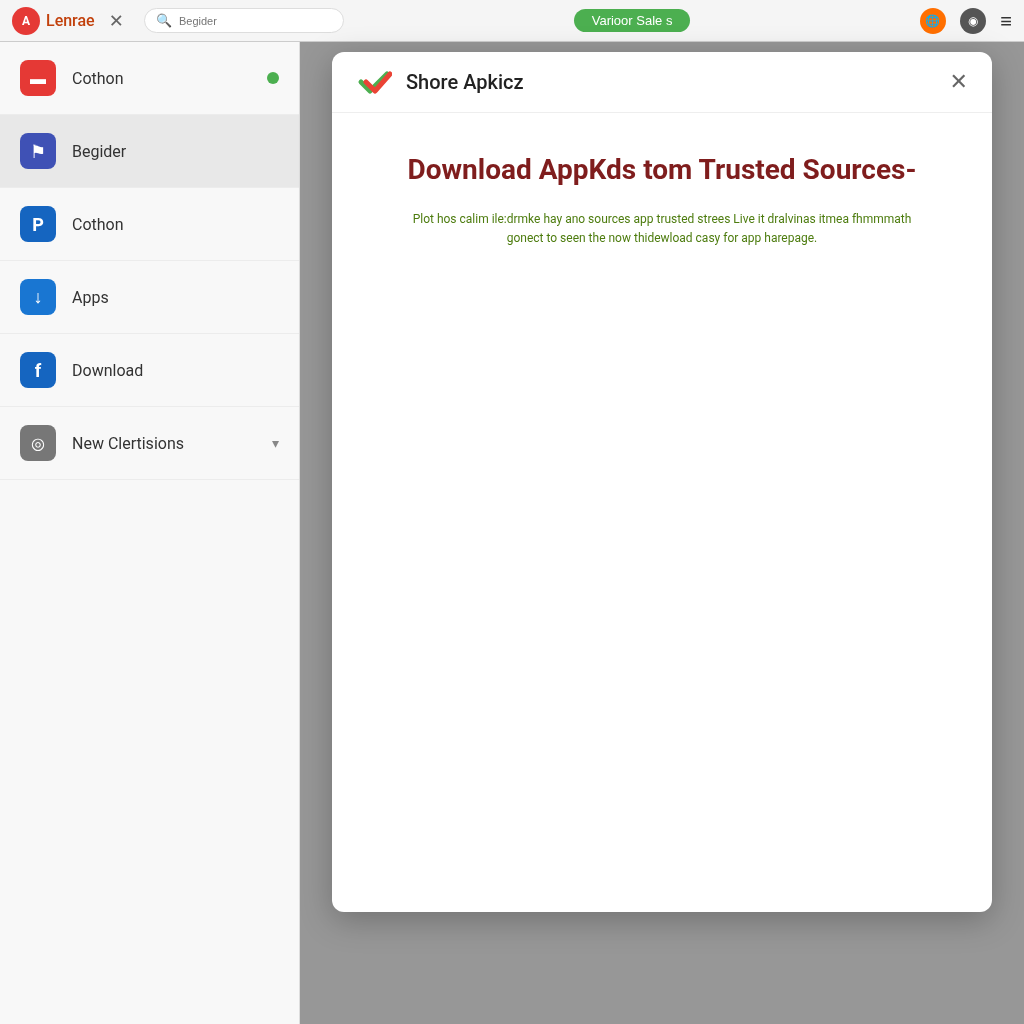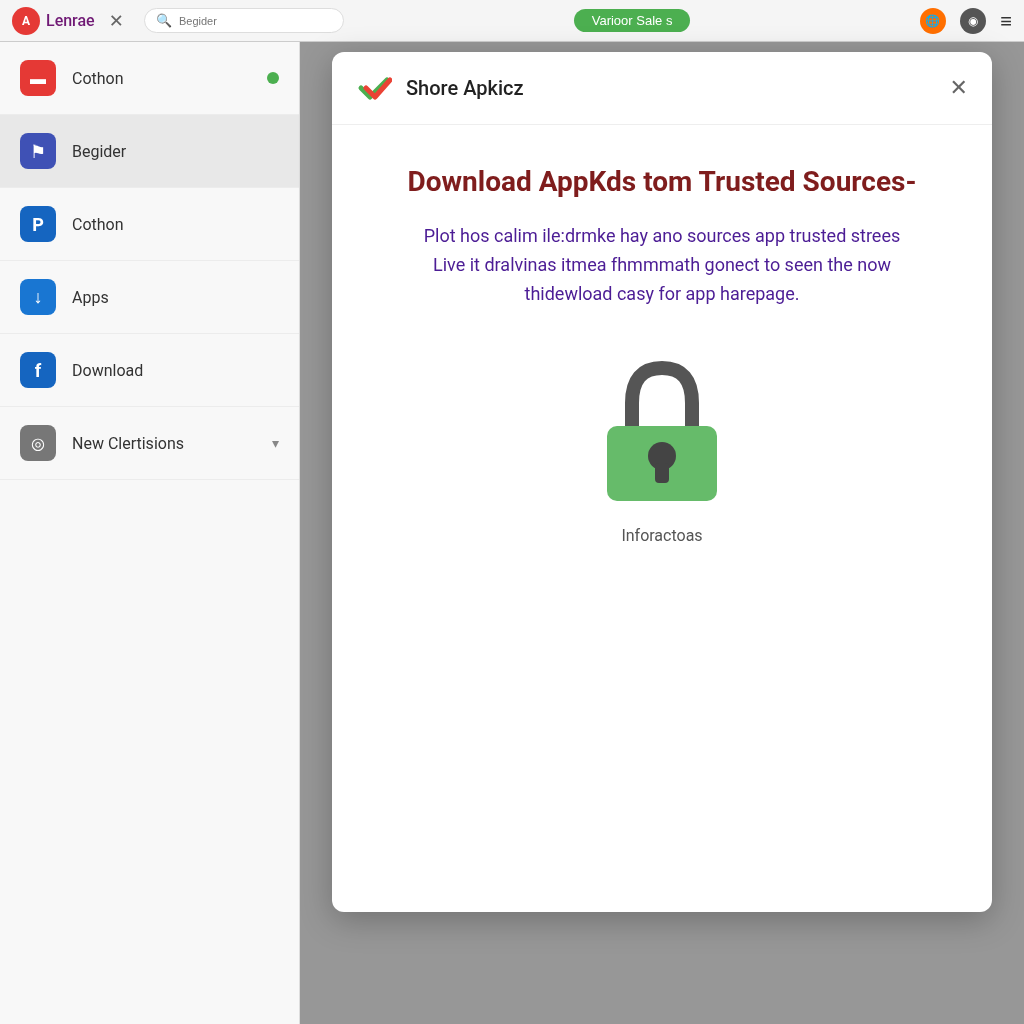--- a/index.html
+++ b/index.html
@@ -35,21 +35,21 @@
       display: flex;
       align-items: center;
       justify-content: center;
       color: white;
       font-weight: bold;
       font-size: 12px;
     }
     .top-bar-title {
       font-size: 16px;
       font-weight: 500;
-      color: #701a75;
+      color: #c2410c;
     }
     .top-bar-close {
       margin-left: 4px;
       cursor: pointer;
       color: #666;
       font-size: 18px;
     }
     .top-bar-search {
       display: flex;
       align-items: center;
@@ -195,21 +195,21 @@
       width: 660px;
       min-height: 860px;
       box-shadow: 0 8px 32px rgba(0,0,0,0.25);
       display: flex;
       flex-direction: column;
       overflow: hidden;
     }
     .modal-header {
       display: flex;
       align-items: center;
-      padding: 18px 24px;
+      padding: 12px 24px;
       border-bottom: 1px solid #eee;
       gap: 14px;
     }
     .modal-title {
       font-size: 20px;
       font-weight: 500;
       color: #222;
       flex: 1;
     }
     .modal-close {
@@ -228,22 +228,22 @@
       align-items: center;
     }
     .modal-heading {
       font-size: 28px;
       font-weight: bold;
       color: #7f1d1d;
       text-align: center;
       margin-bottom: 24px;
     }
     .modal-description {
-      font-size: 18px;
-      color: #4c1d95;
+      font-size: 12px;
+      color: #4d7c0f;
       text-align: center;
       line-height: 1.6;
       max-width: 500px;
       margin-bottom: 50px;
     }
 
     
     .lock-container {
       display: flex;
       flex-direction: column;
@@ -356,34 +356,20 @@
             <path d="M14 18 L23 27 L38 10" stroke="#ea4335" stroke-width="5" fill="none" stroke-linecap="round" stroke-linejoin="round" transform="translate(-4,0)"></path>
           </svg>
           <span class="modal-title">Shore Apkicz</span>
           <span class="modal-close">✕</span>
         </div>
 
         <div class="modal-body">
           <h2 class="modal-heading">Download AppKds tom Trusted Sources-</h2>
           <p class="modal-description">Plot hos calim ile:drmke hay ano sources app trusted strees Live it dralvinas itmea fhmmmath gonect to seen the now thidewload casy for app harepage.</p>
 
-          <div class="lock-container">
-
-            <svg class="lock-svg" viewBox="0 0 130 150" xmlns="http://www.w3.org/2000/svg">
-
-              <path d="M35 70 L35 45 Q35 10 65 10 Q95 10 95 45 L95 70" stroke="#555" stroke-width="14" fill="none" stroke-linecap="round"></path>
-
-              <rect x="10" y="68" width="110" height="75" rx="10" ry="10" fill="#66bb6a"></rect>
-
-              <circle cx="65" cy="98" r="14" fill="#444"></circle>
-
-              <rect x="58" y="105" width="14" height="20" rx="4" fill="#444"></rect>
-            </svg>
-            <span class="lock-label">Inforactoas</span>
-          </div>
         </div>
 
 
       </div>
     </div>
 
   </div>
 </div>
 
 </body></html>

